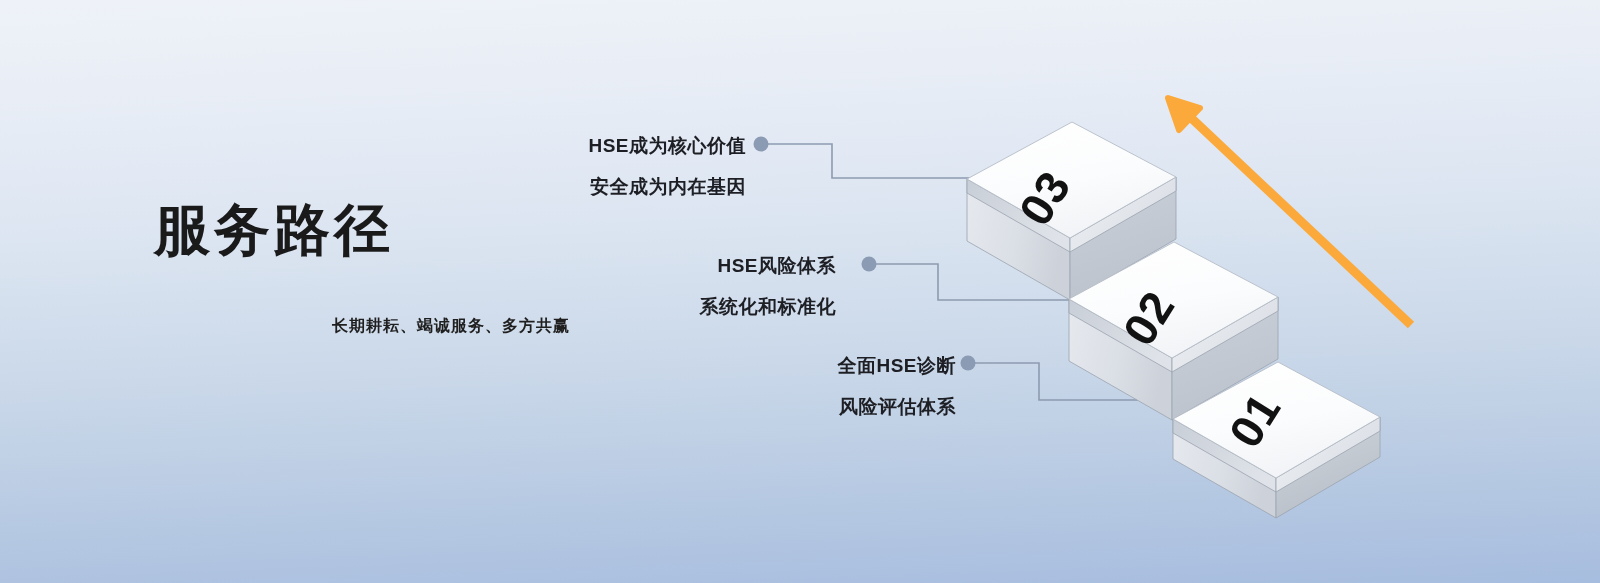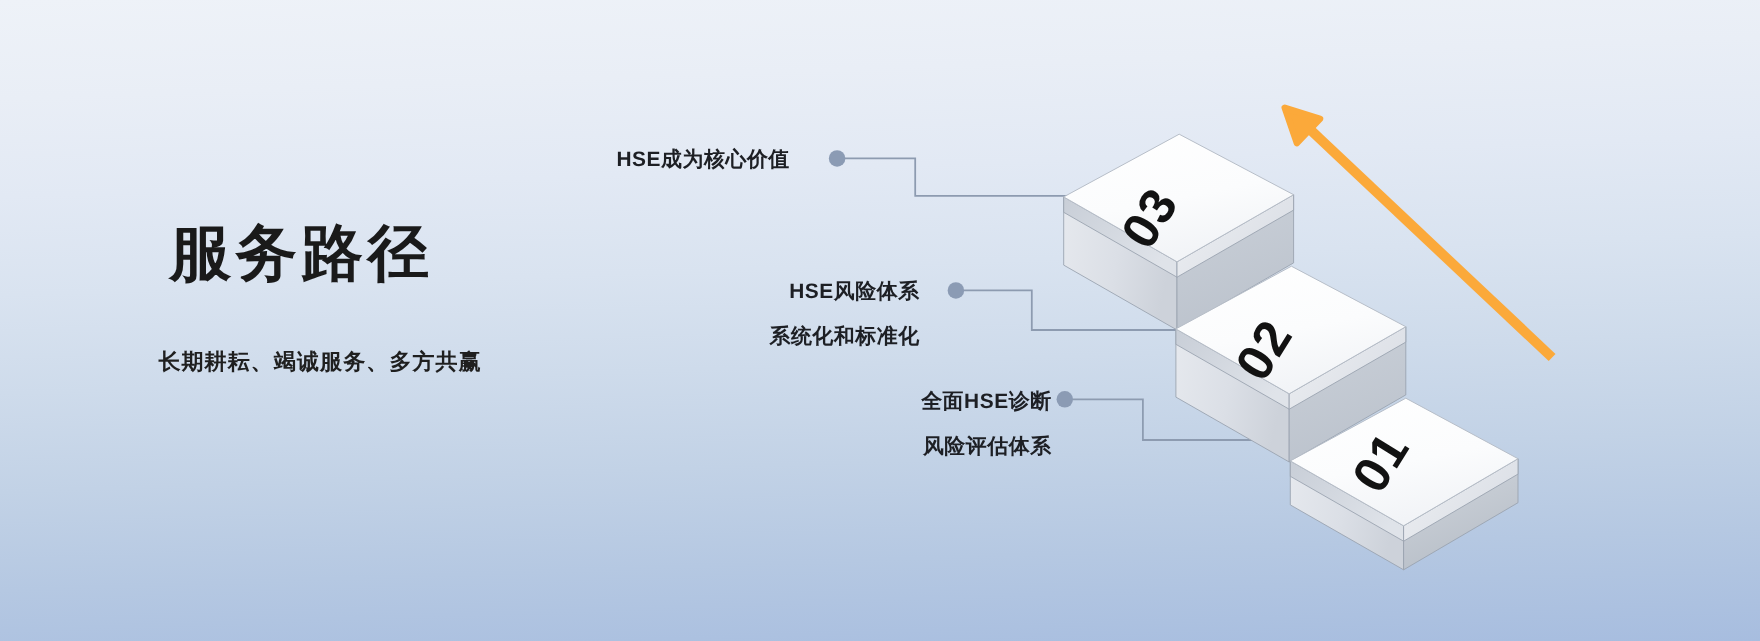--- a/index.html
+++ b/index.html
@@ -38,45 +38,46 @@
   }
   .page-title {
     margin: 12px;
     font-size: 56px;
     line-height: 1.15;
     font-weight: 700;
     letter-spacing: 4px;
     color: #1a1a1a;
   }
   .page-subtitle {
-    margin: 2px;
+    margin: 12px;
     padding-top: 42px;
-    font-size: 20px;
+    font-size: 16px;
     line-height: 1.3;
     font-weight: 700;
     letter-spacing: 1px;
     color: #1f1f1f;
     white-space: nowrap;
+    text-align: right;
   }
 
   
   .anno {
     position: absolute;
     text-align: right;
     color: #1d1f24;
     font-size: 19px;
     font-weight: 700;
     letter-spacing: 0.5px;
     line-height: 1;
     white-space: nowrap;
   }
   .anno .line1 { display: block; }
   .anno .line2 { display: block; padding-top: 22px; }
 
-  .anno-1 { left: 528px;  top: 136px; width: 190px; }
+  .anno-1 { left: 556px;  top: 136px; width: 190px; }
   .anno-2 { left: 676px;  top: 256px; width: 160px; }
   .anno-3 { left: 796px;  top: 356px; width: 160px; }
 
   
   .art {
     position: absolute;
     left: 0; top: 0;
     width: 1600px;
     height: 583px;
   }
@@ -95,20 +96,21 @@
 
 <div class="stage">
 
   <div class="copy">
     <h1 class="page-title">服务路径</h1>
     <p class="page-subtitle">长期耕耘、竭诚服务、多方共赢</p>
   </div>
 
   <div class="anno anno-1">
     <span class="line1">HSE成为核心价值</span>
+    <span class="line2">安全成为内在基因</span>
   </div>
 
   <div class="anno anno-3">
     <span class="line1">全面HSE诊断</span>
     <span class="line2">风险评估体系</span>
   </div>
 
   <div class="anno anno-2">
     <span class="line1">HSE风险体系</span>
     <span class="line2">系统化和标准化</span>

